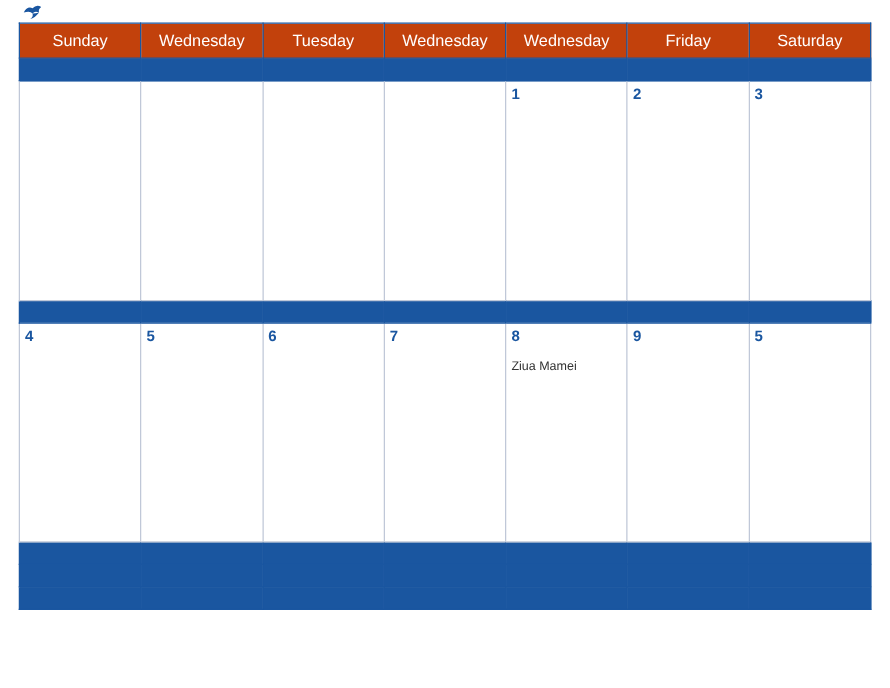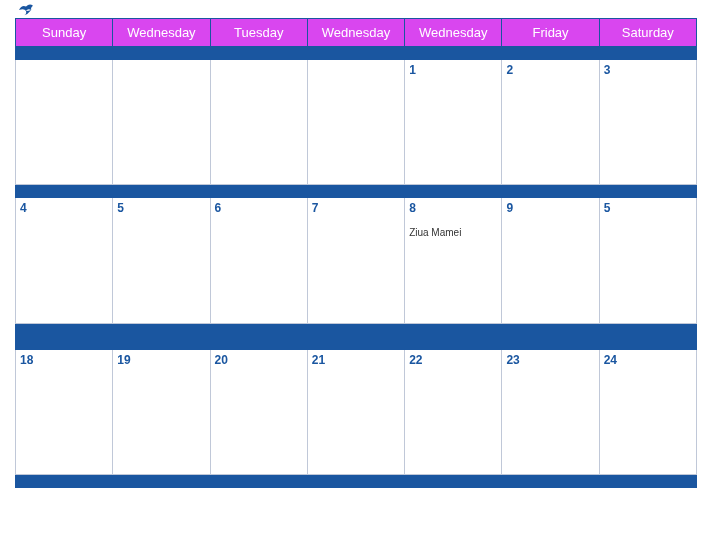--- a/index.html
+++ b/index.html
@@ -58,21 +58,21 @@
       right: 0;
       font-size: 14px;
       color: #333;
     }
     .calendar-table {
       width: 100%;
       border-collapse: collapse;
       height: 470px;
     }
     .calendar-table th {
-      background-color: #d946ef;
+      background-color: #c2410c;
       color: #fff;
       text-align: center;
       padding: 6px 0;
       font-size: 13px;
       font-weight: normal;
       border: 1px solid #1a56a0;
       margin-top: 10px;
     }
     .calendar-table td {
       border: 1px solid #c0c8d8;
@@ -201,43 +201,20 @@
         </tr>
         <tr class="row-header">
           <td></td>
           <td></td>
           <td></td>
           <td></td>
           <td></td>
           <td></td>
           <td></td>
         </tr>
-        <tr>
-          <td>
-            <div class="day-number">18</div>
-          </td>
-          <td>
-            <div class="day-number">19</div>
-          </td>
-          <td>
-            <div class="day-number">20</div>
-          </td>
-          <td>
-            <div class="day-number">21</div>
-          </td>
-          <td>
-            <div class="day-number">22</div>
-          </td>
-          <td>
-            <div class="day-number">23</div>
-          </td>
-          <td>
-            <div class="day-number">24</div>
-          </td>
-        </tr>
         <tr class="row-header">
           <td></td>
           <td></td>
           <td></td>
           <td></td>
           <td></td>
           <td></td>
           <td></td>
         </tr>
       </tbody>

